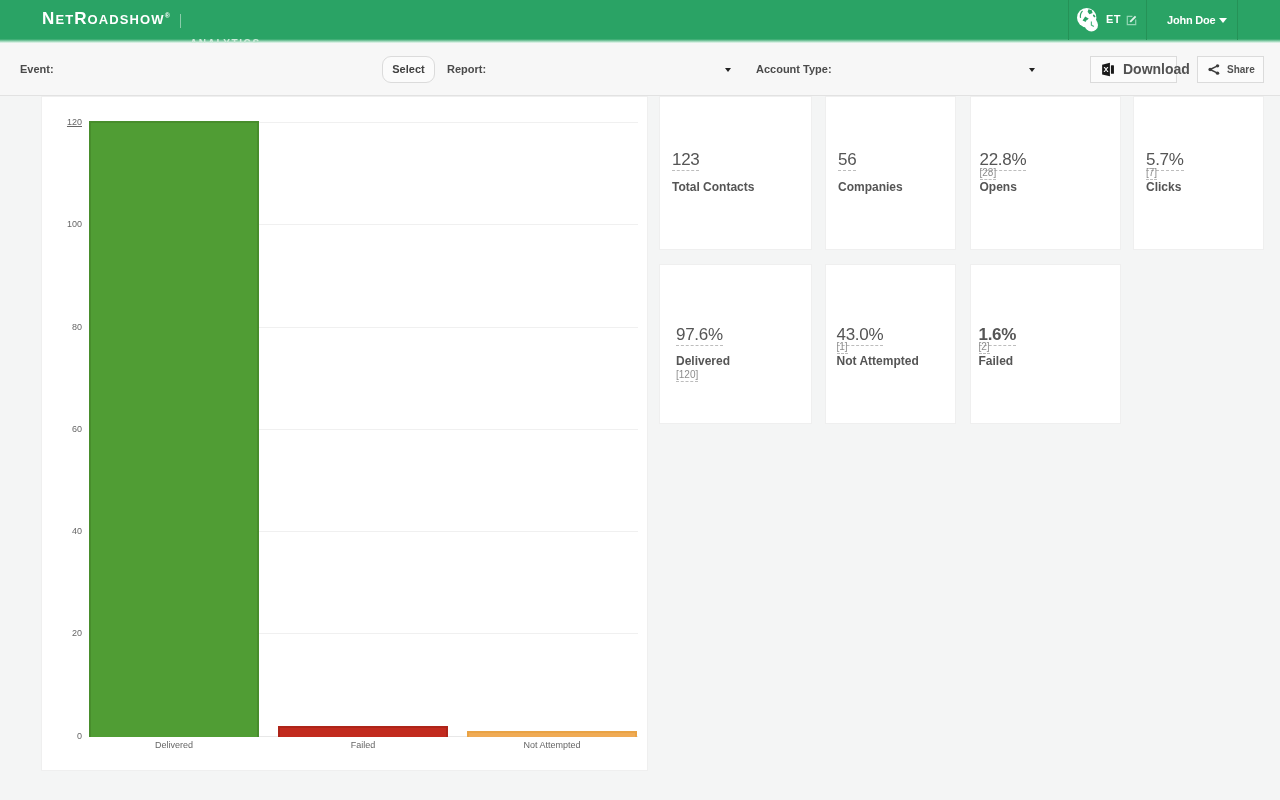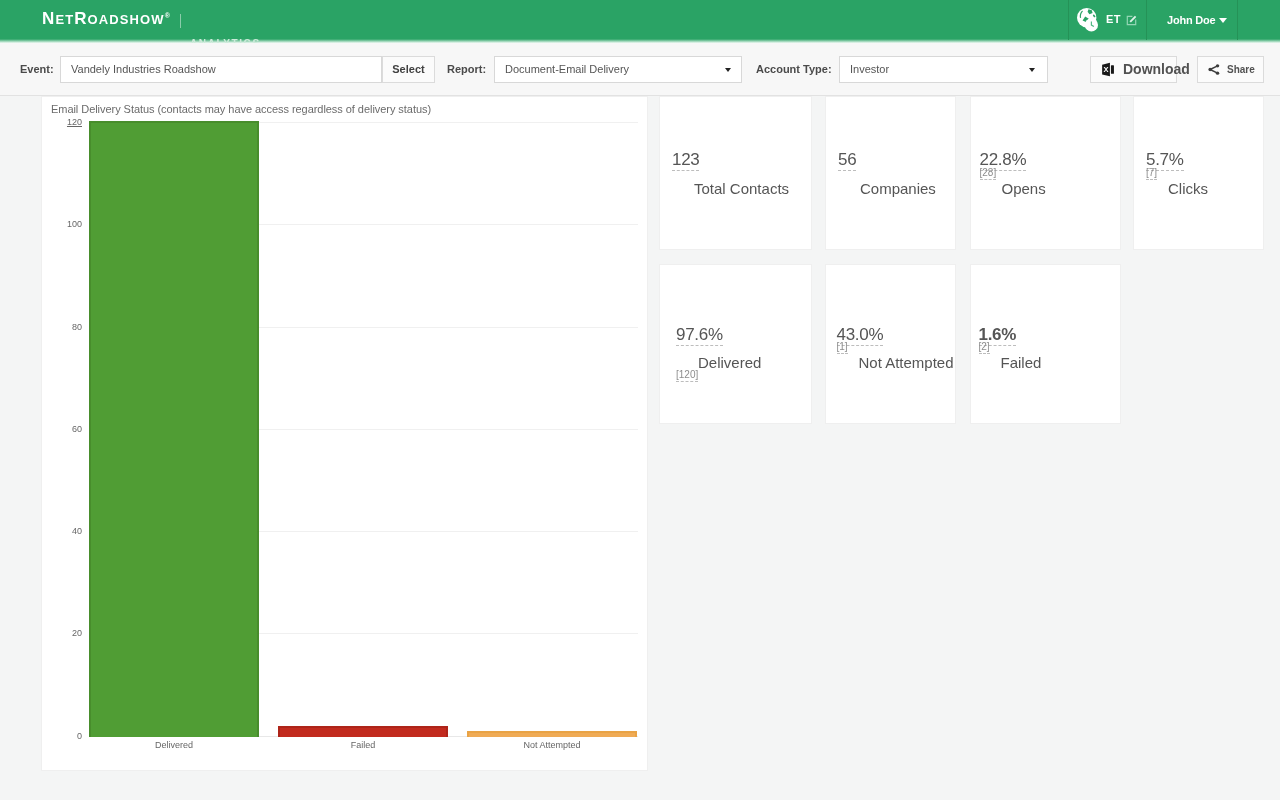--- a/index.html
+++ b/index.html
@@ -21,21 +21,21 @@
 .tlabel { position:absolute; top:0; height:52px; line-height:52px; font-size:11px; font-weight:bold; color:#4a4a4a; }
 .tinput { position:absolute; top:13px; height:27px; background:#fff; border:1px solid #d8d8d8; font-size:11px; color:#555; line-height:25px; padding-left:10px; }
 .tbtn { position:absolute; top:13px; height:27px; background:#fbfbfb; border:1px solid #dbdbdb; font-size:11px; font-weight:bold; color:#525252; text-align:center; }
 .caret { position:absolute; width:0; height:0; border-left:3.5px solid transparent; border-right:3.5px solid transparent; border-top:4px solid #222; }
 .wcaret { position:absolute; width:0; height:0; border-left:4.5px solid transparent; border-right:4.5px solid transparent; border-top:5px solid #fff; }
 
 .card { position:absolute; background:#fff; outline:1px solid #efefef; outline-offset:-1px; }
 .val { position:absolute; font-size:17px; letter-spacing:-0.3px; color:#555; }
 .val span, .cnt span { border-bottom:1px dashed #bdbdbd; padding-bottom:1px; }
 .cnt { position:absolute; font-size:10px; color:#8d8d8d; }
-.clabel { position:absolute; font-size:15px; font-weight:normal; color:#555;margin-left:22px; }
+.clabel { position:absolute; font-size:12px; font-weight:bold; color:#555; }
 
 .gridline { position:absolute; height:1px; background:#f0f0f0; }
 .ylab { position:absolute; width:30px; text-align:right; font-size:9px; color:#666; }
 .xlab { position:absolute; font-size:9px; color:#666; text-align:center; }
 .bar { position:absolute; }
 </style>
 </head>
 <body>
 <div class="header">
   <div class="logo"><span class="big">N</span><span class="sm">ET</span><span class="big">R</span><span class="sm">OADSHOW</span><sup>®</sup></div>
@@ -57,27 +57,24 @@
   <svg class="abs" style="left:1126px; top:14.5px" width="11" height="11" viewBox="0 0 11 11">
     <path d="M9.7 4.6 L9.7 9.7 L1.3 9.7 L1.3 1.3 L6.4 1.3" stroke="#93d6b4" stroke-width="1.2" fill="none"></path>
     <path d="M4.2 6.8 L9.6 1.4" stroke="#def3e8" stroke-width="1.9" fill="none"></path>
   </svg>
   <div class="johndoe">John Doe</div>
   <div class="wcaret" style="left:1219px; top:18px"></div>
 </div>
 
 <div class="toolbar">
   <div class="tlabel" style="left:20px">Event:</div>
-  <div class="tinput" style="left:60px; width:322px;">Vandely Industries Roadshow</div>
-  <div class="tbtn" style="left:382px; width:53px; line-height:25px; color:#414141;">Select</div>
+  <div class="tbtn" style="left:382px; width:53px; line-height:25px; color:#414141;border-radius:9px;">Select</div>
   <div class="tlabel" style="left:447px">Report:</div>
-  <div class="tinput" style="left:494px; width:248px;">Document-Email Delivery</div>
   <div class="caret" style="left:725px; top:25px"></div>
   <div class="tlabel" style="left:756px">Account Type:</div>
-  <div class="tinput" style="left:839px; width:209px;">Investor</div>
   <div class="caret" style="left:1029px; top:25px"></div>
   <div class="tbtn" style="left:1090px; width:87px;">
     <svg class="abs" style="left:10px; top:5px" width="15" height="15" viewBox="0 0 16 16">
       <path d="M1.2 2.8 L9.5 0.8 L9.5 15.2 L1.2 13.2 Z" fill="#191919"></path>
       <rect x="10.6" y="3.4" width="3.2" height="9.2" rx="0.6" fill="#191919"></rect>
       <text x="5.3" y="10.9" font-size="8" fill="#fff" text-anchor="middle" font-weight="bold" font-family="Liberation Sans">X</text>
     </svg>
     <span style="position:absolute; left:32px; top:0; line-height:25px; font-size:14px;">Download</span>
   </div>
   <div class="tbtn" style="left:1197px; width:67px;">
@@ -85,21 +82,20 @@
       <circle cx="11.2" cy="2.2" r="2.0" fill="#3d3d3d"></circle>
       <circle cx="2.4" cy="6.5" r="2.0" fill="#3d3d3d"></circle>
       <circle cx="11.2" cy="10.8" r="2.0" fill="#3d3d3d"></circle>
       <path d="M2.4 6.5 L11.2 2.2 M2.4 6.5 L11.2 10.8" stroke="#3d3d3d" stroke-width="1.7"></path>
     </svg>
     <span style="position:absolute; left:29px; top:0; line-height:25px; font-size:10px;">Share</span>
   </div>
 </div>
 
 <div class="card" style="left:41px; top:96px; width:607px; height:675px;">
-  <div class="abs" style="left:10px; top:7px; font-size:11px; color:#6b6b6b; letter-spacing:-0.05px;">Email Delivery Status (contacts may have access regardless of delivery status)</div>
   <div class="gridline" style="left:48px; top:26px;  width:549px;"></div>
   <div class="gridline" style="left:48px; top:128px; width:549px;"></div>
   <div class="gridline" style="left:48px; top:231px; width:549px;"></div>
   <div class="gridline" style="left:48px; top:333px; width:549px;"></div>
   <div class="gridline" style="left:48px; top:435px; width:549px;"></div>
   <div class="gridline" style="left:48px; top:537px; width:549px;"></div>
   <div class="gridline" style="left:48px; top:640px; width:549px; background:#e8e8e8;"></div>
   <div class="ylab" style="left:11px; top:21px;text-decoration:underline;">120</div>
   <div class="ylab" style="left:11px; top:123px;">100</div>
   <div class="ylab" style="left:11px; top:226px;">80</div>

